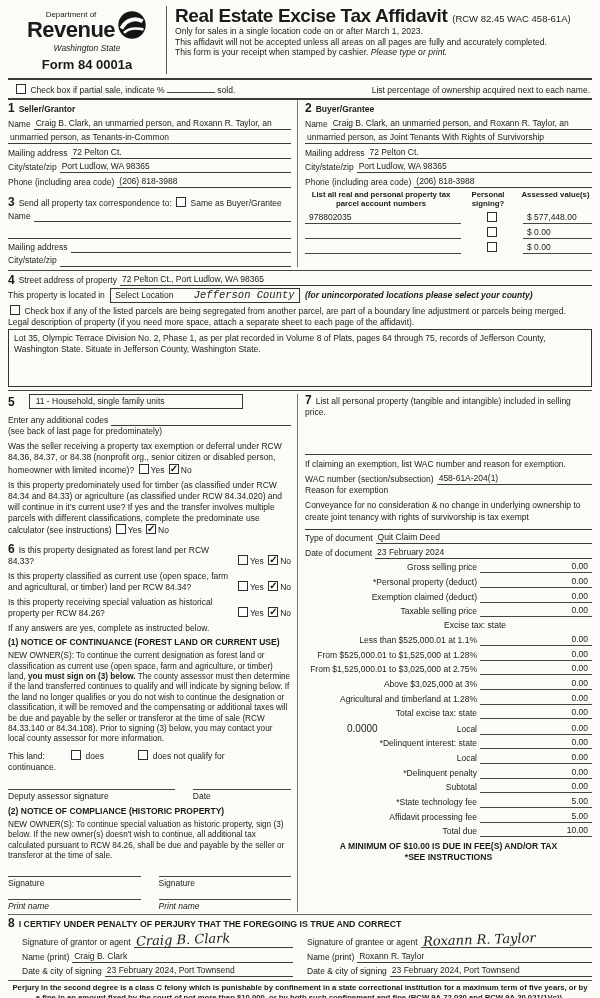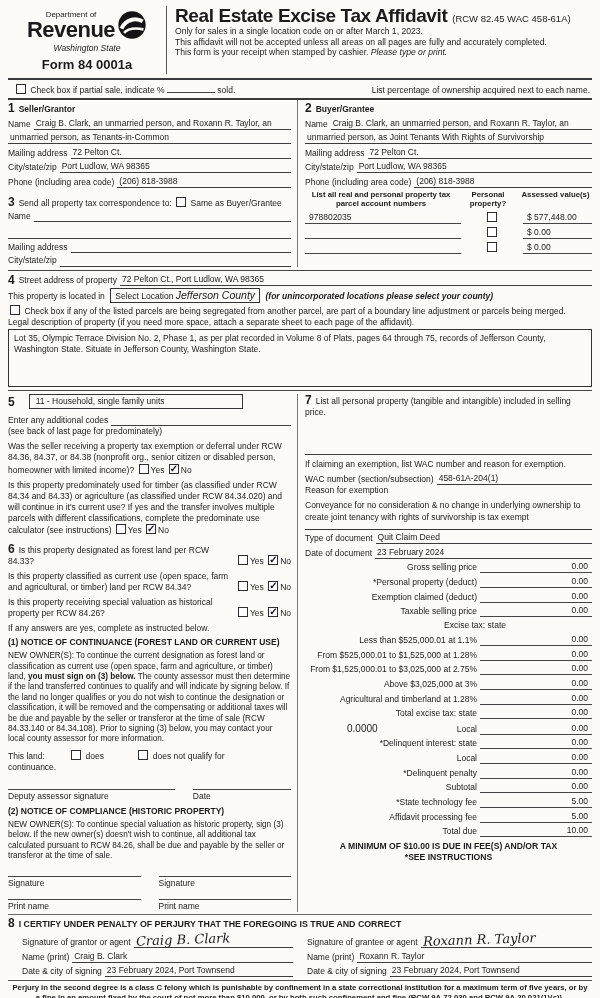--- a/index.html
+++ b/index.html
@@ -37,21 +37,21 @@
   .frow{display:flex;align-items:flex-end;margin-top:2.5px;}
   
   .phead{display:flex;font-weight:bold;font-size:7.8px;text-align:center;line-height:1.15;margin-top:3px;}
   .ph1{width:152px;} .ph2{width:62px;} .ph3{flex:1;}
   .prow{display:flex;align-items:flex-end;margin-top:3px;}
   .pnum{width:152px;border-bottom:1px solid #444;min-height:10px;padding-left:4px;}
   .pcb{width:62px;text-align:center;}
   .pval{flex:1;border-bottom:1px solid #444;min-height:10px;padding-left:4px;}
   
   .locbox{display:inline-block;border:1.2px solid #333;padding:0 4px;margin:0 3px;}
-  .hand{font-family:Liberation Sans, sans-serif;font-style:italic;font-size:10.5px;color:#222;}
+  .hand{font-family:Liberation Mono, monospace;font-style:italic;font-size:10.5px;color:#222;margin-left:18px;}
   .legalbox{border:1.2px solid #333;min-height:50px;padding:3px 5px;margin-top:1px;}
   .italic{font-style:italic;}
   .bold{font-weight:bold;}
   
   .q{margin-top:4px;}
   .yn{white-space:nowrap;}
   .qflex{display:flex;margin-top:4px;}
   .qflex .qt{flex:1;padding-right:4px;}
   .qflex .yn{align-self:flex-end;}
   .codebox{display:inline-block;border:1.2px solid #333;padding:1px 6px;width:200px;}
@@ -175,21 +175,21 @@
           <span class="lbl">City/state/zip</span>
           <span class="fill">Port Ludlow, WA 98365</span>
         </div>
       <div class="frow">
           <span class="lbl">Phone (including area code)</span>
           <span class="fill">(206) 818-3988</span>
         </div>
 
       <div class="phead">
         <div class="ph1">List all real and personal property tax parcel account numbers</div>
-        <div class="ph2">Personal property?</div>
+        <div class="ph2">Personal signing?</div>
         <div class="ph3">Assessed value(s)</div>
       </div>
       <div class="prow">
         <span class="pnum">978802035</span>
         <span class="pcb"><span class="cb"></span></span>
         <span class="pval">$ 577,448.00</span>
       </div>
       <div class="prow">
         <span class="pnum"></span>
         <span class="pcb"><span class="cb"></span></span>
@@ -293,21 +293,21 @@
       <div class="sigpair">
         <div class="sigcell">
           <div class="sigline"></div>
           <div>Signature</div>
         </div>
         <div class="sigcell">
           <div class="sigline"></div>
           <div>Signature</div>
         </div>
       </div>
-      <div class="sigpair" style="margin-top:10px;">
+      <div class="sigpair" style="margin-top:10px;font-style:italic;">
         <div class="sigcell">
           <div class="sigline"></div>
           <div>Print name</div>
         </div>
         <div class="sigcell">
           <div class="sigline"></div>
           <div>Print name</div>
         </div>
       </div>
     </div>

